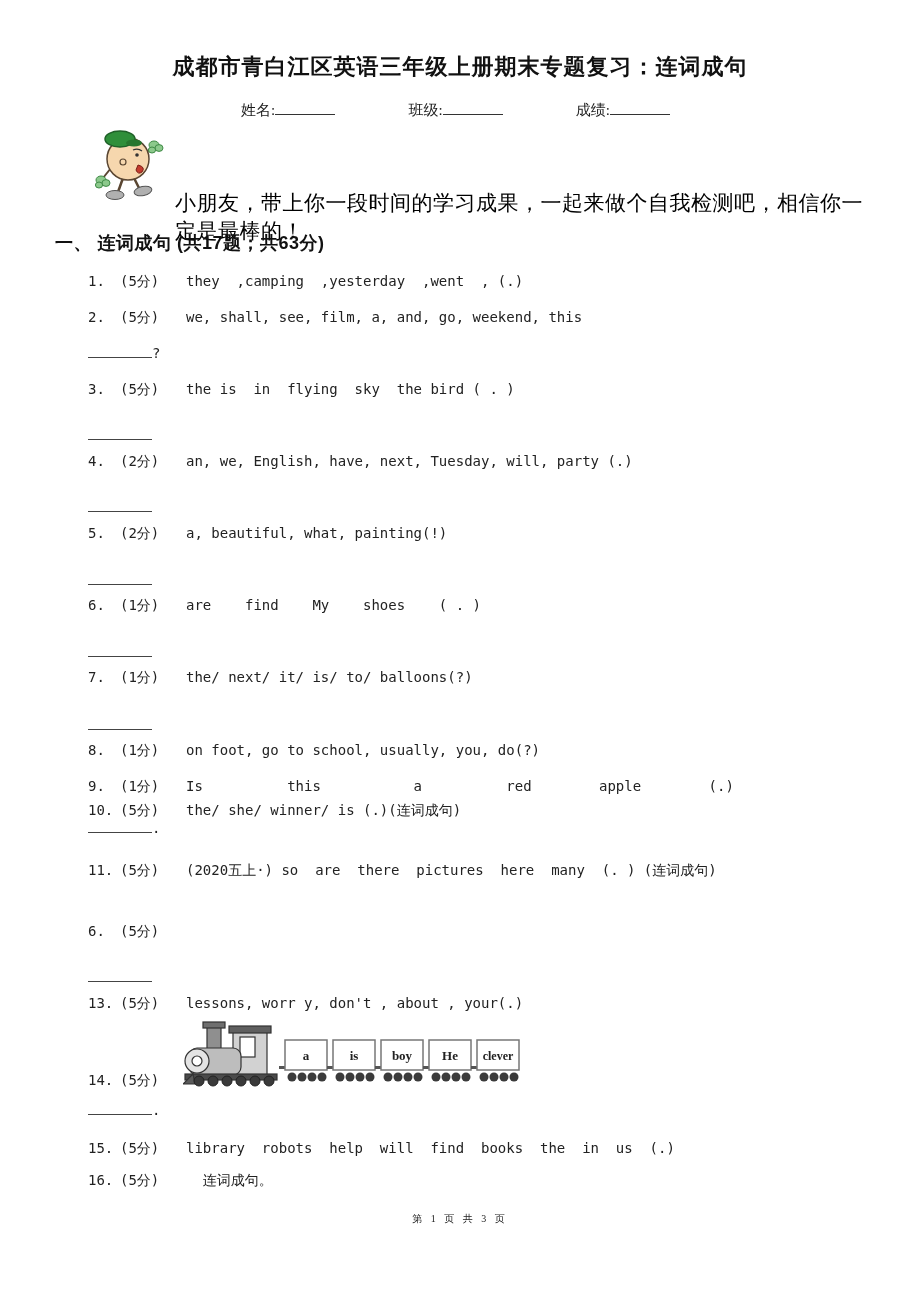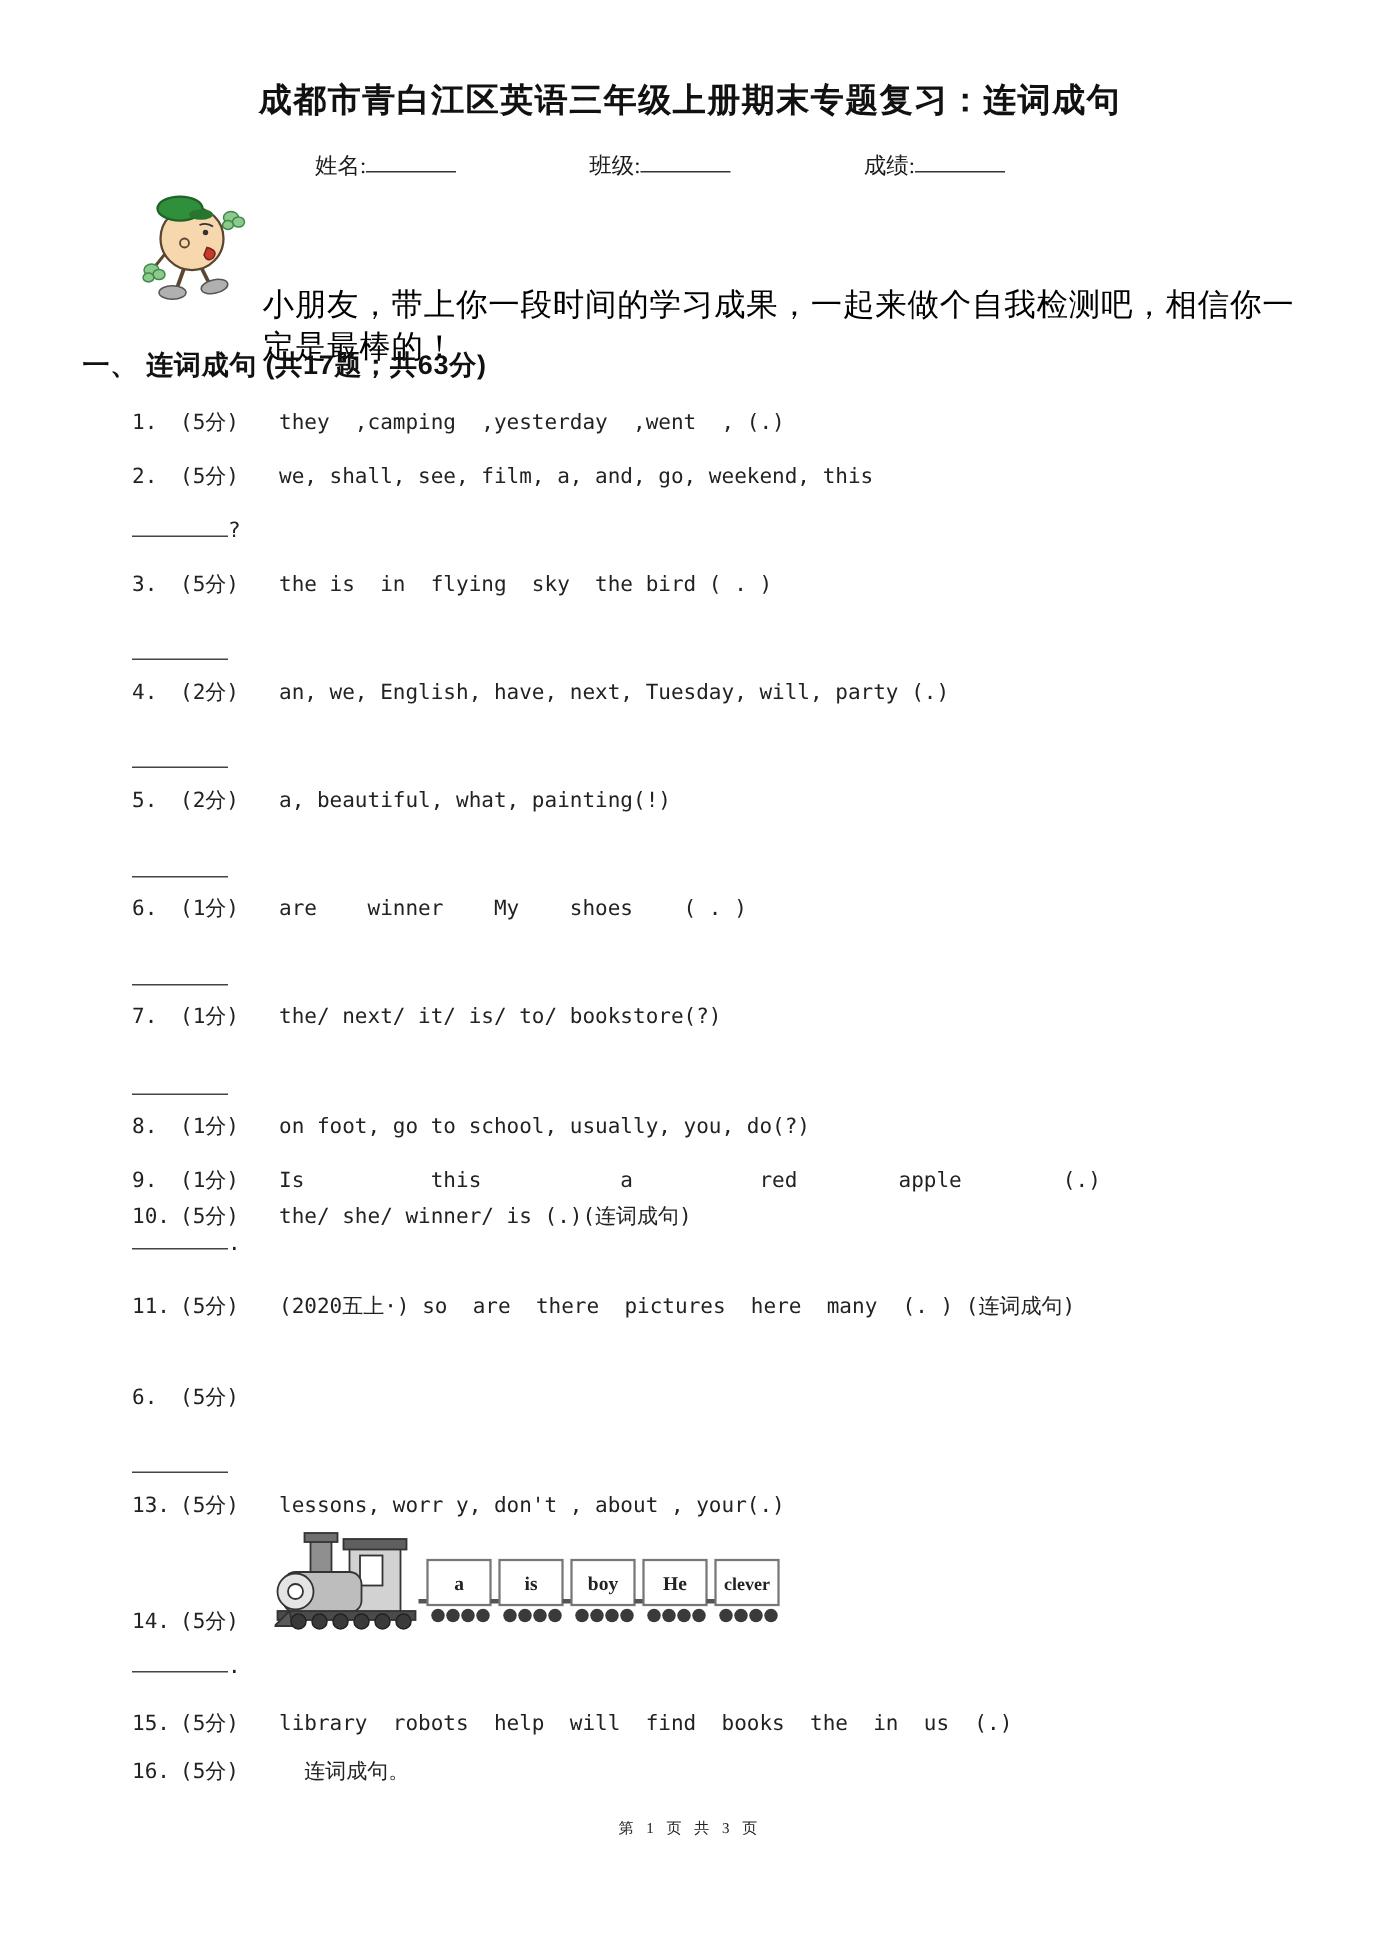--- a/index.html
+++ b/index.html
@@ -18,21 +18,21 @@
     text-align:center;
     font-family:"Liberation Sans", sans-serif;
     font-weight:bold; font-size:22px; color:#111;
     letter-spacing:1px;
   }
   .fields-row{
     position:absolute; top:99px; left:210px; width:460px;
     display:flex; justify-content:space-between;
     font-size:15px;
   }
-  .field{white-space:nowrap;}
+  .field{white-space:nowrap;margin-left:31px;}
   .fblank{
     display:inline-block; width:60px; height:15px;
     border-bottom:1px solid #333; vertical-align:baseline;
   }
   .mascot{position:absolute; left:93px; top:126px; width:72px; height:78px;}
   .intro-line{
     position:absolute; left:175px; top:189px; width:700px;
     font-size:21px; letter-spacing:0.5px; color:#000000;
   }
   .section-heading{
@@ -154,30 +154,30 @@
     <span class="qscore">(2分)</span>
     <span class="qtext">a, beautiful, what, painting(!)</span>
   </div>
   <div class="blankrow" style="top:569px">
     <span class="ublank"></span><span></span>
   </div>
 
   <div class="qrow" style="top:597px">
     <span class="qno">6.</span>
     <span class="qscore">(1分)</span>
-    <span class="qtext">are    winner    My    shoes    ( . )</span>
+    <span class="qtext">are    find    My    shoes    ( . )</span>
   </div>
   <div class="blankrow" style="top:641px">
     <span class="ublank"></span><span></span>
   </div>
 
   <div class="qrow" style="top:669px">
     <span class="qno">7.</span>
     <span class="qscore">(1分)</span>
-    <span class="qtext">the/ next/ it/ is/ to/ bookstore(?)</span>
+    <span class="qtext">the/ next/ it/ is/ to/ balloons(?)</span>
   </div>
   <div class="blankrow" style="top:714px">
     <span class="ublank"></span><span></span>
   </div>
 
   <div class="qrow" style="top:742px">
     <span class="qno">8.</span>
     <span class="qscore">(1分)</span>
     <span class="qtext">on foot, go to school, usually, you, do(?)</span>
   </div>

